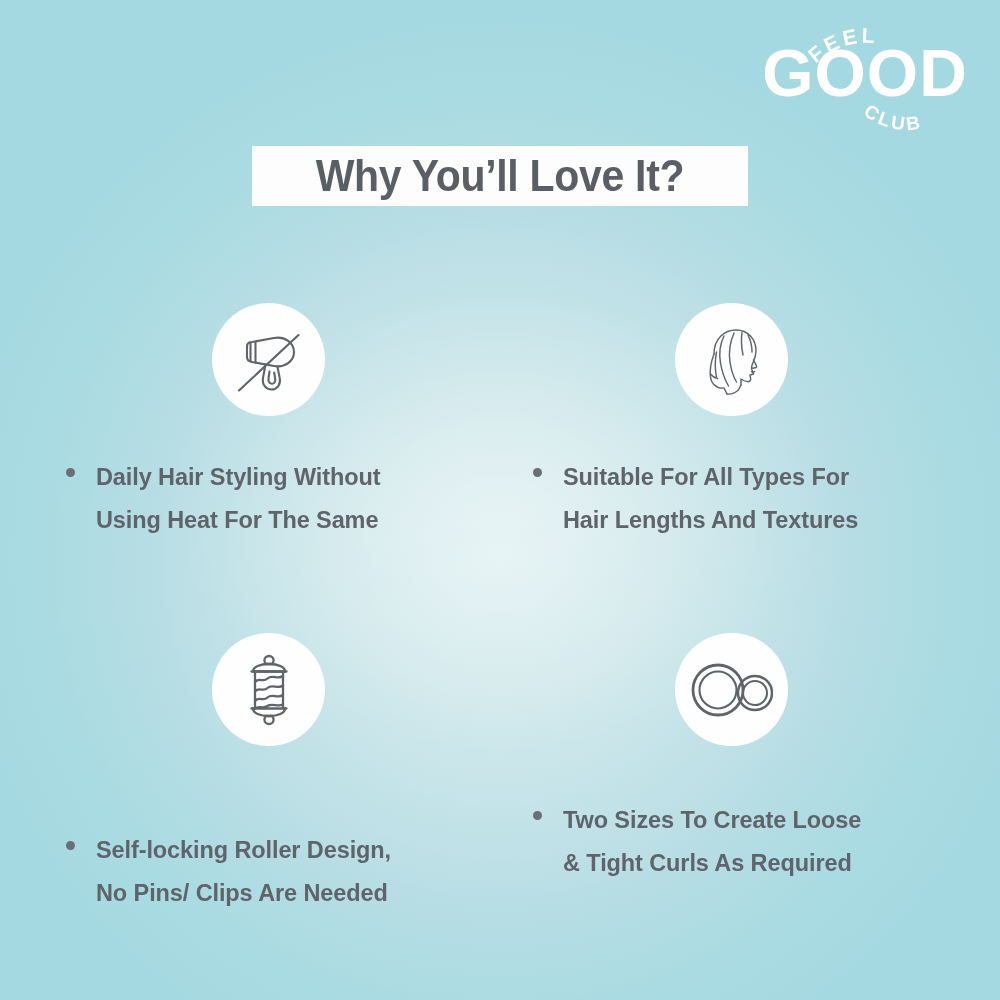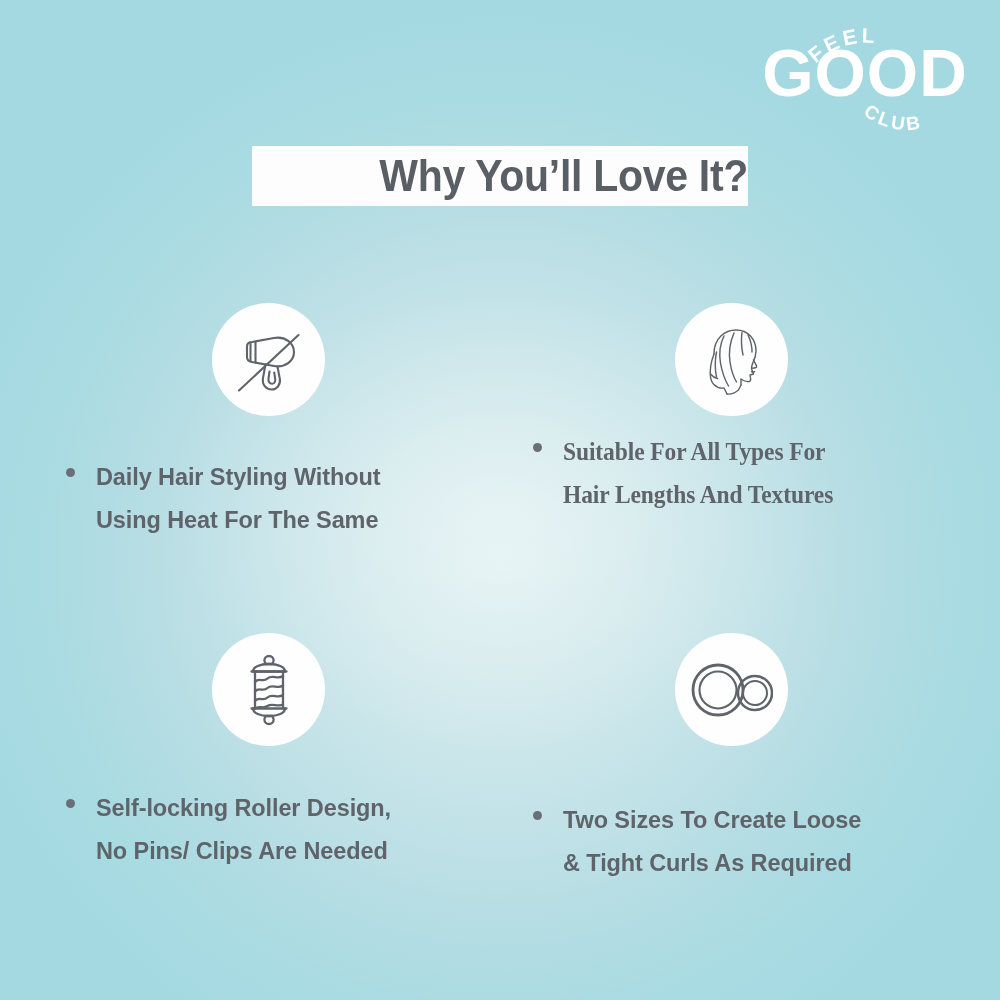--- a/index.html
+++ b/index.html
@@ -38,21 +38,21 @@
     width:230px; height:120px;
   }
   #logo svg { display:block; width:230px; height:120px; }
 
   
   #title-banner {
     position:absolute;
     left:252px; top:146px;
     width:496px; height:60px;
     background:#fdfdfd;
-    display:flex; align-items:center; justify-content:flex-end;
+    display:flex; align-items:center; justify-content:center;
   }
   #title-text {
     font-size:41px;
     font-weight:bold;
     color:#5a5f66;
     letter-spacing:-0.3px;
     line-height:1;
     white-space:nowrap;
     transform:scaleY(1.06);
   }
@@ -90,24 +90,24 @@
     white-space:pre-line;
     transform:scaleY(1.03);
     transform-origin:left top;
   }
 
   
   #feature-0 .icon-circle { left:212px; top:303px; }
   #feature-0 .bullet-row  { left:66px;  top:455px; width:440px; }
 
   #feature-1 .icon-circle { left:675px; top:303px; }
-  #feature-1 .bullet-row  { left:533px; top:430px; width:440px;font-family:Liberation Serif, serif; }
+  #feature-1 .bullet-row  { left:533px; top:455px; width:440px; }
 
   #feature-2 .icon-circle { left:212px; top:633px; }
-  #feature-2 .bullet-row  { left:66px;  top:786px; width:440px; }
+  #feature-2 .bullet-row  { left:66px;  top:828px; width:440px; }
 
   #feature-3 .icon-circle { left:675px; top:633px; }
   #feature-3 .bullet-row  { left:533px; top:798px; width:440px; }
 </style>
 </head>
 <body>
 
 <div id="bg-wash"></div>
 <div id="bg-sheen"></div>
 

